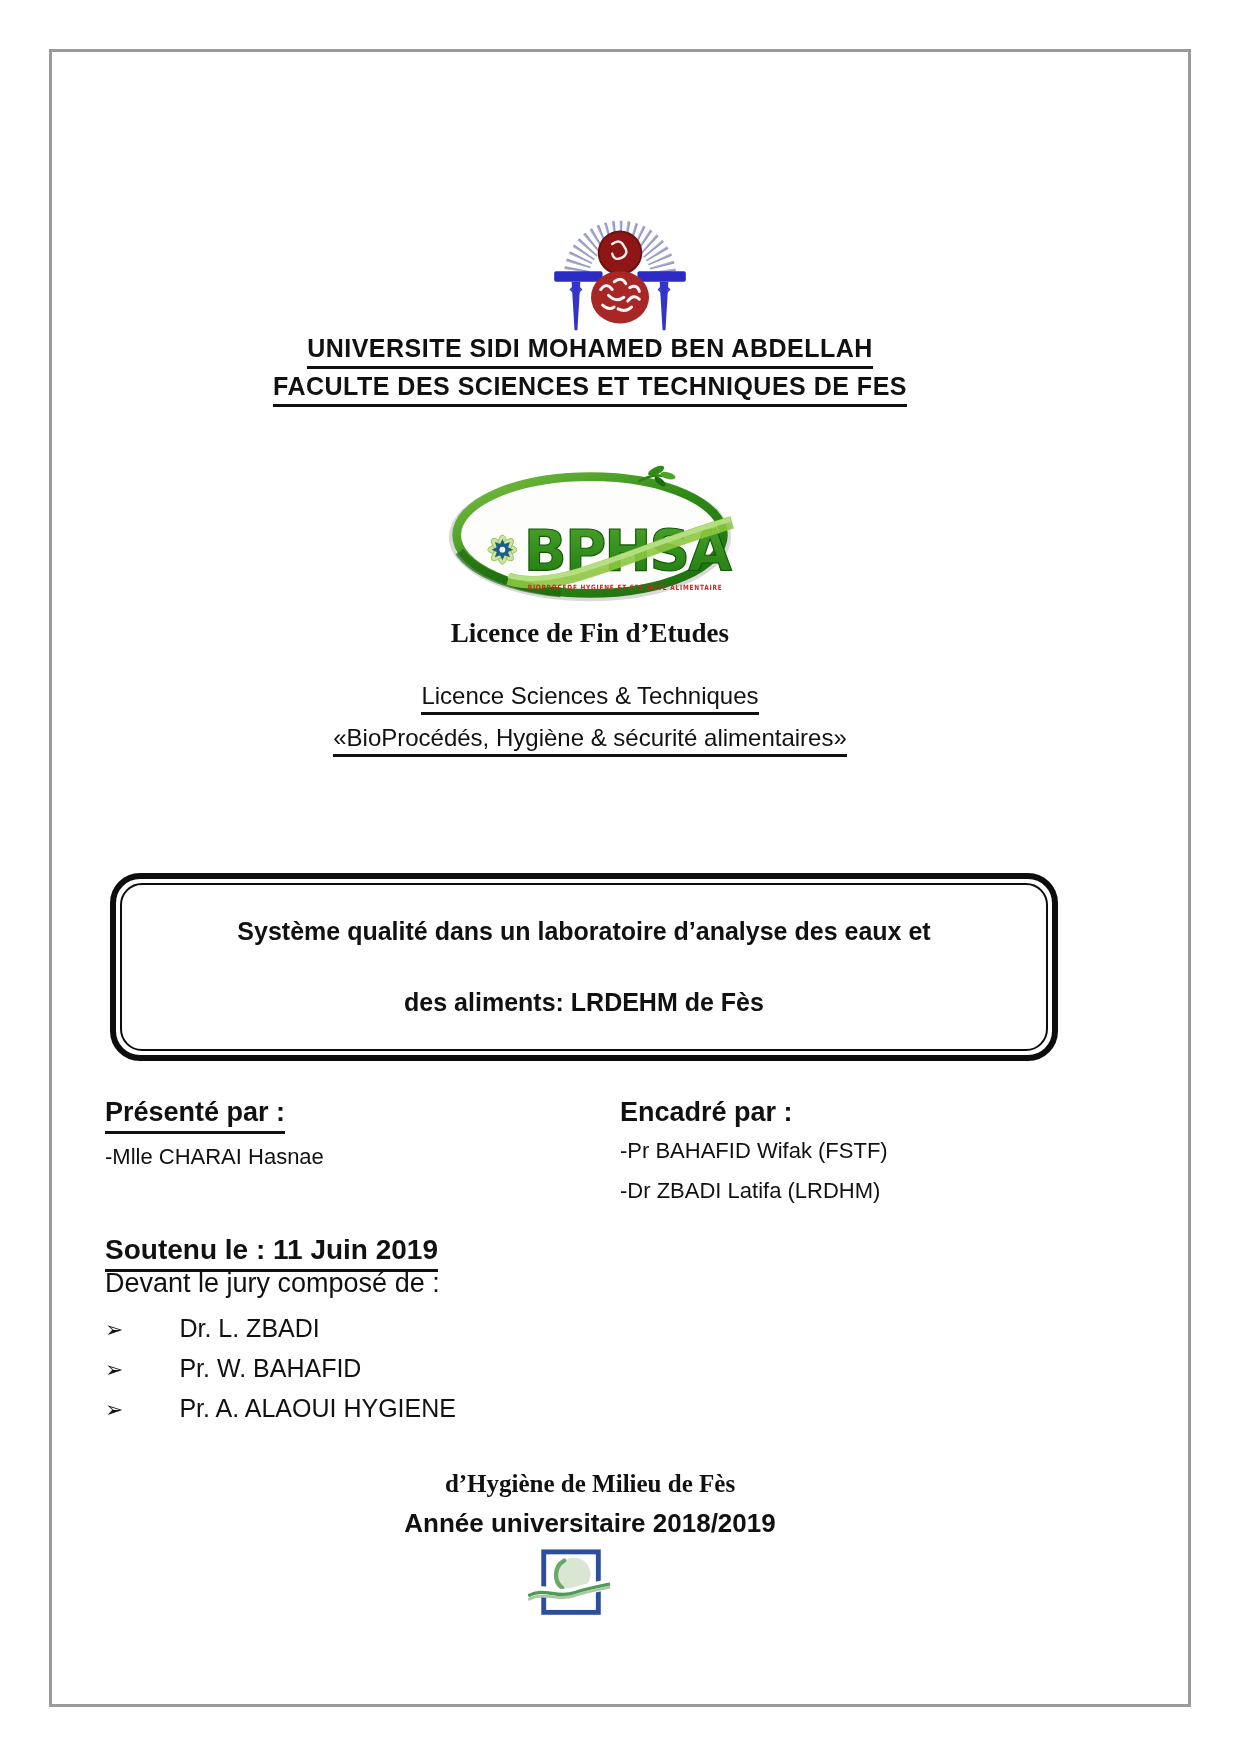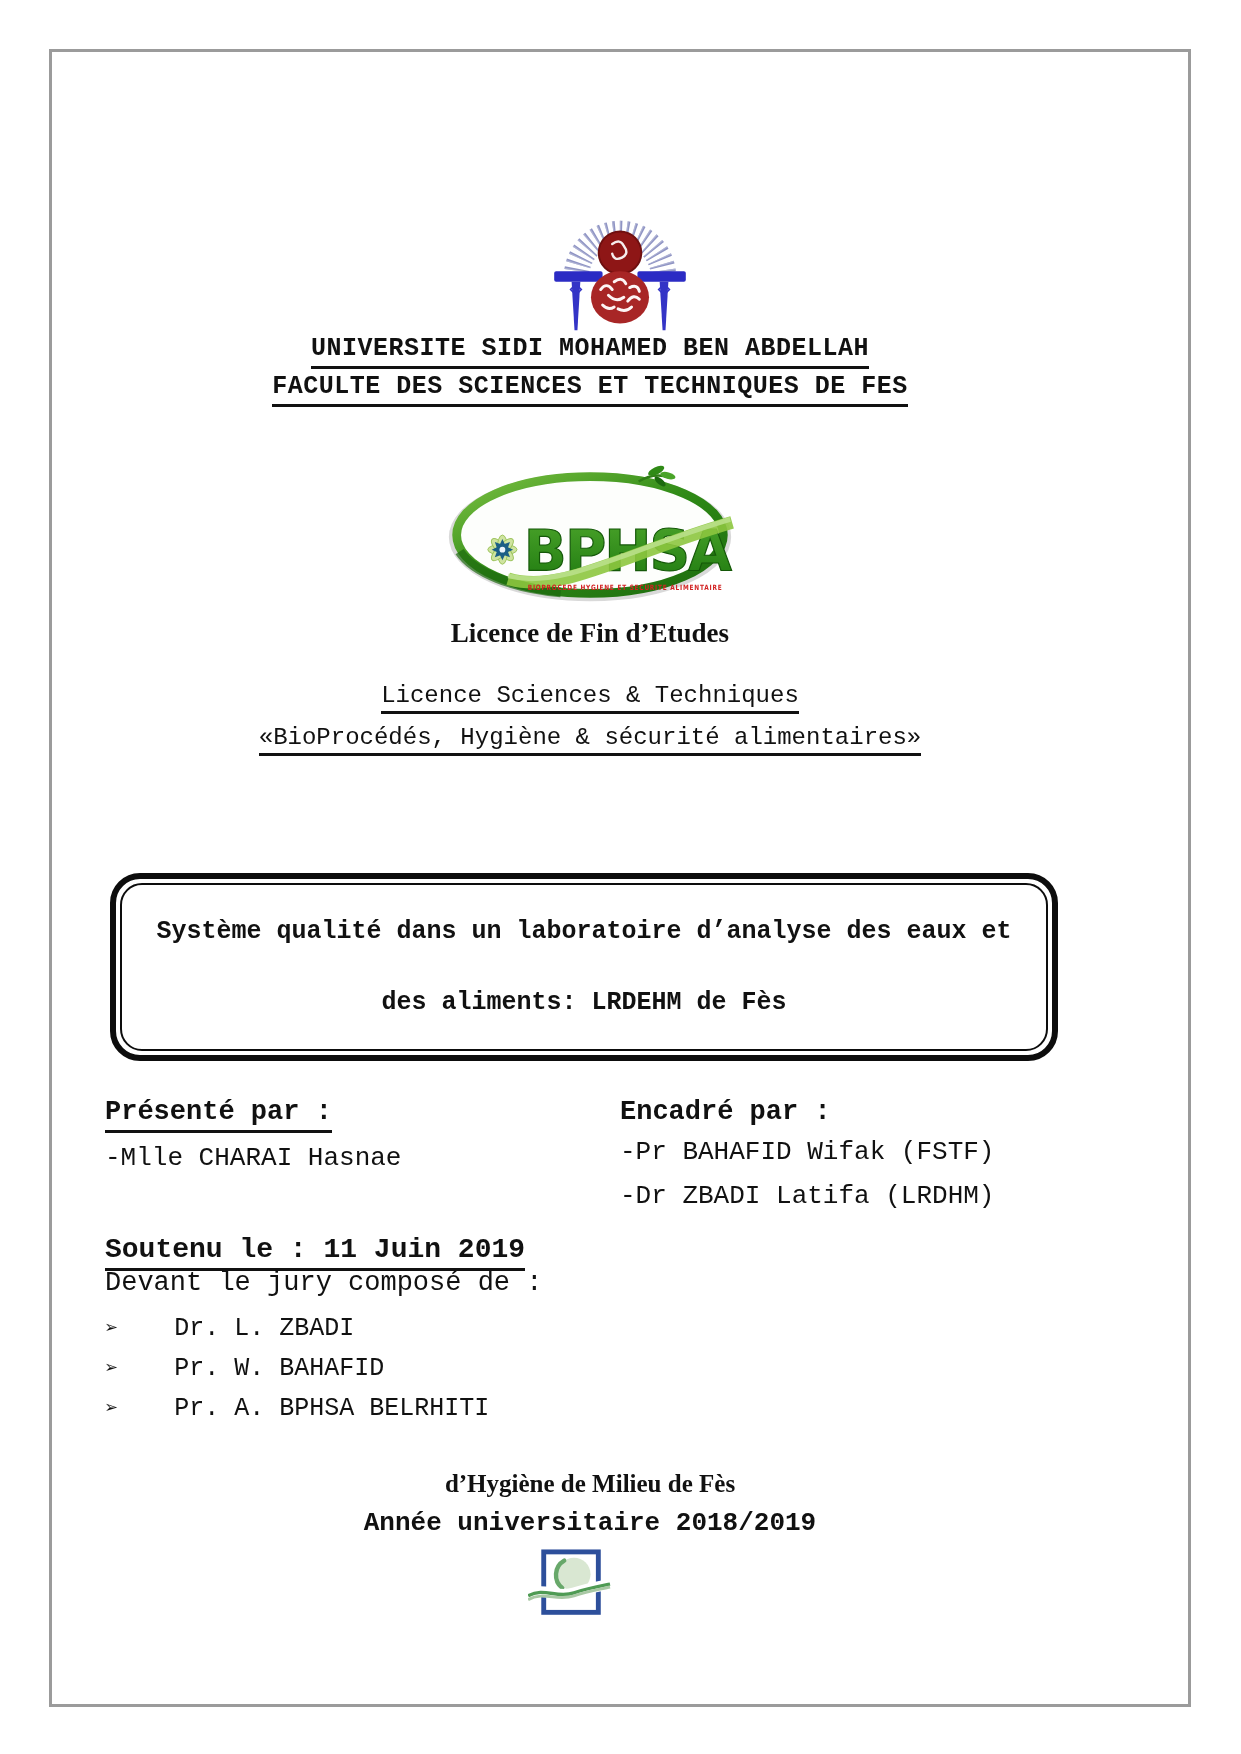--- a/index.html
+++ b/index.html
@@ -6,21 +6,21 @@
   .page {
     position:relative; width:1241px; height:1754px; background:#ffffff;
     font-family:"DejaVu Sans", sans-serif; color:#111;
   }
   .page-frame {
     position:absolute; left:49px; top:49px; width:1136px; height:1652px;
     border:3px solid #9b9b9b;
   }
   .abs { position:absolute; }
   .centered { left:0; width:1180px; text-align:center; }
-  .comic { font-family:Liberation Mono, monospace; }
+  .comic { font-family:Liberation Sans, sans-serif; }
   .serif { font-family:"Liberation Serif", serif; }
   .u3 { display:inline-block; border-bottom:3px solid #111; padding-bottom:3px; }
   .u2 { display:inline-block; border-bottom:3px solid #111; padding-bottom:2px; }
 
   .univ-line { font-size:25px; font-weight:bold; letter-spacing:0.5px; }
   .projet    { font-size:27px; font-weight:bold; }
   .degree    { font-size:24px; letter-spacing:0; }
 
   .title-box {
     left:110px; top:873px; width:948px; height:188px; box-sizing:border-box;
@@ -30,21 +30,21 @@
   .title-box-inner {
     width:100%; height:100%; box-sizing:border-box;
     border:2px solid #0d0d0d; border-radius:22px;
     display:flex; flex-direction:column; align-items:center; justify-content:center;
     gap:42px;
     text-align:right;
   }
   .thesis-line { font-size:25px; font-weight:bold; }
 
   .label-bold { font-size:27px; font-weight:bold;margin-top:12px; }
-  .body-line  { font-size:26px; }
+  .body-line  { font-size:22px; }
 
   .jury-item { display:flex; align-items:baseline; gap:56px; font-size:25px; }
   .jury-bullet { font-size:22px; }
 
   .stage-line { font-size:25px; font-weight:bold; }
   .annee-line { font-size:26px; font-weight:bold; }
 </style>
 </head>
 <body>
 
@@ -157,21 +157,21 @@
   <div class="abs comic jury-item" style="left:105px; top:1314px;">
     <span class="jury-bullet">➢</span>
     <span>Dr. L. ZBADI</span>
   </div>
   <div class="abs comic jury-item" style="left:105px; top:1354px;">
     <span class="jury-bullet">➢</span>
     <span>Pr. W. BAHAFID</span>
   </div>
   <div class="abs comic jury-item" style="left:105px; top:1394px;">
     <span class="jury-bullet">➢</span>
-    <span>Pr. A. BPHSA BELRHITI</span>
+    <span>Pr. A. ALAOUI HYGIENE</span>
   </div>
 
   <div class="abs centered serif stage-line" style="top:1470px;">d’Hygiène de Milieu de Fès</div>
 
   <div class="abs centered comic annee-line" style="top:1508px;">Année universitaire 2018/2019</div>
 
   <div class="abs" style="left:528px; top:1548px; width:88px; height:78px;">
     <svg viewBox="0 0 90 80" width="88" height="78">
       <rect x="16" y="4" width="56" height="62" fill="none" stroke="#2d4f9b" stroke-width="5"></rect>
       <circle cx="47" cy="27" r="17" fill="#d9e7d2"></circle>

